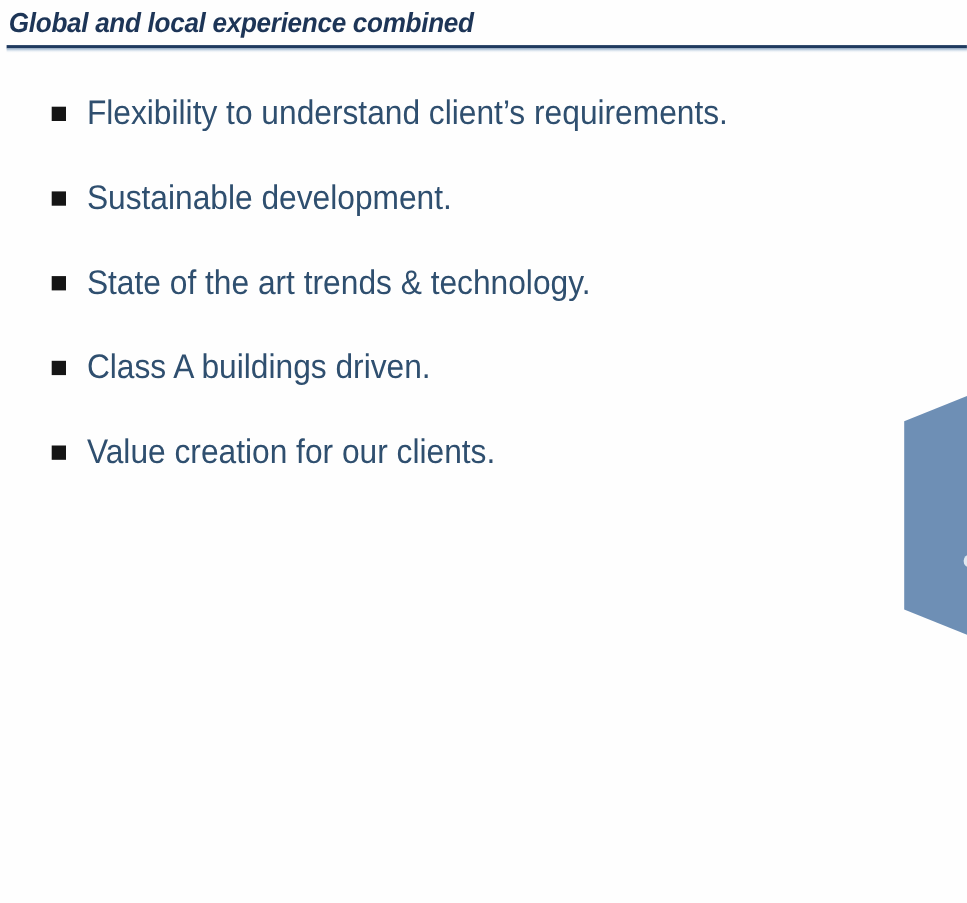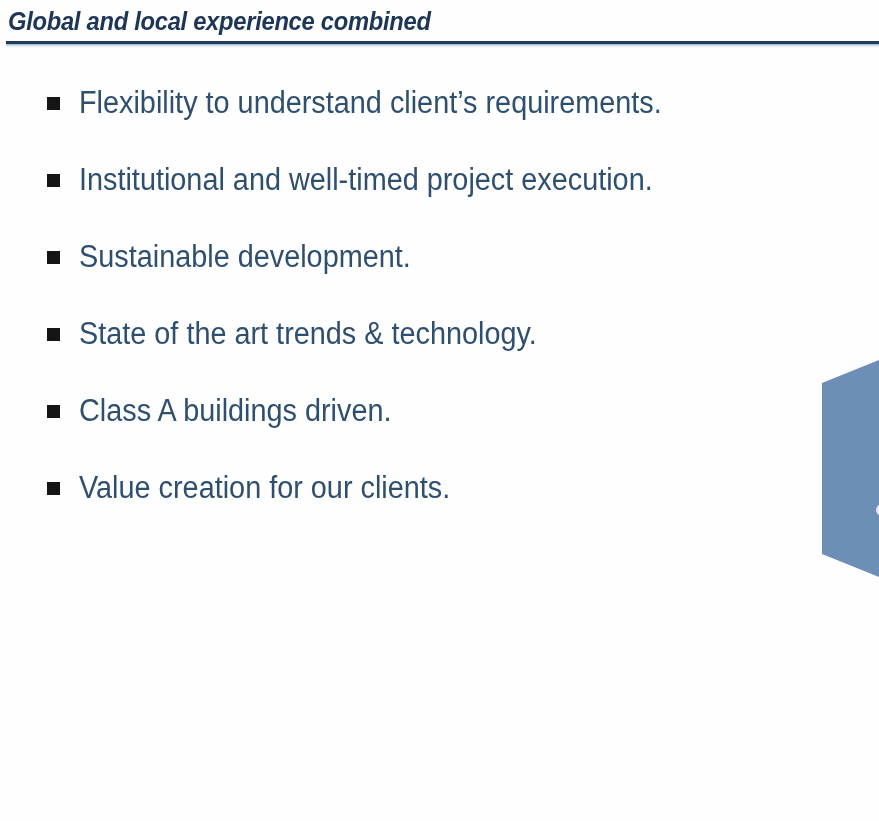--- a/index.html
+++ b/index.html
@@ -138,24 +138,20 @@
     </svg>
   </div>
 
   <ul id="bullet-list">
     <li class="bullet-row">
       <span class="bullet-marker"></span>
       <span class="bullet-text">Flexibility to understand client’s requirements.</span>
     </li>
     <li class="bullet-row">
       <span class="bullet-marker"></span>
-      <span class="bullet-text">Institutional and well-timed project execution.</span>
-    </li>
-    <li class="bullet-row">
-      <span class="bullet-marker"></span>
       <span class="bullet-text">Sustainable development.</span>
     </li>
     <li class="bullet-row">
       <span class="bullet-marker"></span>
       <span class="bullet-text">State of the art trends &amp; technology.</span>
     </li>
     <li class="bullet-row">
       <span class="bullet-marker"></span>
       <span class="bullet-text">Class A buildings driven.</span>
     </li>

